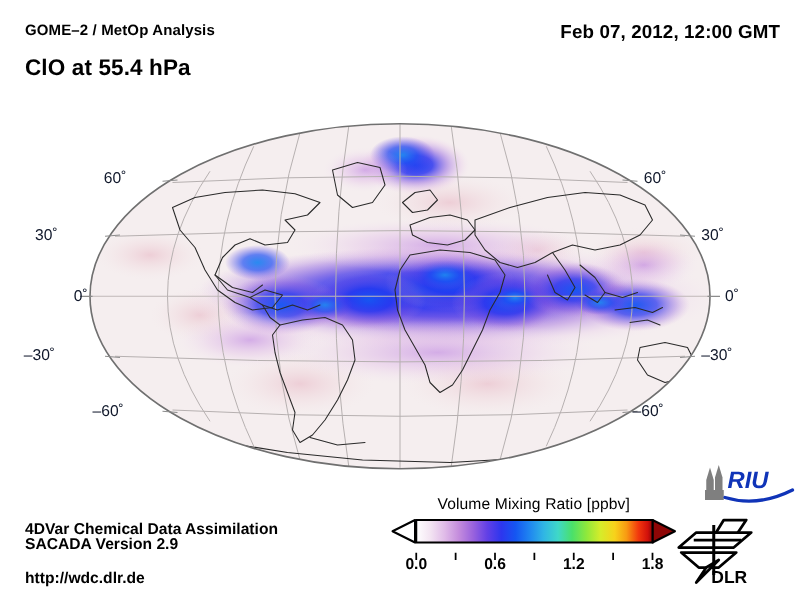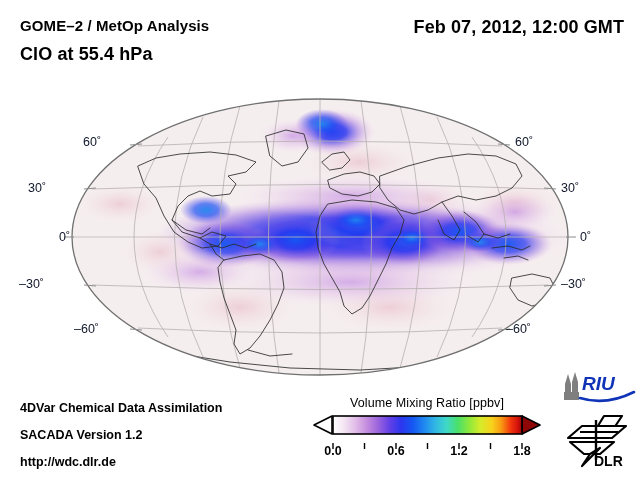--- a/index.html
+++ b/index.html
@@ -4,47 +4,47 @@
 <style>
   html,body{margin:0;padding:0;}
   body{
     width:640px;height:480px;
     background:#ffffff;
     font-family:"Liberation Sans", sans-serif;
     position:relative;
     overflow:hidden;
     -webkit-font-smoothing:antialiased;
   }
-  .hdr-left{position:absolute;left:20px;top:17px;font-size:15px;font-weight:bold;color:#000;letter-spacing:.1px;}
+  .hdr-left{position:absolute;left:20px;top:17px;font-size:12px;font-weight:bold;color:#000;letter-spacing:.1px;}
   .hdr-left2{position:absolute;left:20px;top:44px;font-size:18px;font-weight:bold;color:#000;letter-spacing:.1px;}
-  .hdr-right{position:absolute;right:16px;top:17px;font-size:18px;font-weight:bold;color:#000;letter-spacing:.1px;}
+  .hdr-right{position:absolute;right:16px;top:17px;font-size:15px;font-weight:bold;color:#000;letter-spacing:.1px;}
 
   
   #map-area{position:absolute;left:60px;top:92px;width:520px;height:290px;}
   #map-svg{display:block;width:520px;height:290px;}
 
   .lat-label{position:absolute;font-size:12.5px;color:#0f172a;white-space:nowrap;}
 
   
   .ft{position:absolute;left:20px;font-size:12.5px;font-weight:bold;color:#000;}
-  .ft1{top:401px;text-align:center;}
+  .ft1{top:416px;text-align:center;}
   .ft2{top:428px;}
   .ft3{top:455px;text-align:center;}
 
   
   #cb-block{position:absolute;left:312px;top:396px;width:230px;}
   #cb-title{font-size:12.5px;font-weight:normal;color:#000;text-align:center;margin-bottom:4px;letter-spacing:.1px;}
   #cb-wrap{position:relative;height:22px;}
   #cb-ticks{position:relative;height:6px;}
   #cb-labels{position:relative;height:16px;margin-top:2px;}
   .cb-lab{position:absolute;font-size:12.5px;font-weight:bold;color:#000;transform:translateX(-50%);white-space:nowrap;}
 
   
   #riu-logo{position:absolute;left:560px;top:370px;}
-  #dlr-logo{position:absolute;left:566px;top:414px;}
+  #dlr-logo{position:absolute;left:541px;top:414px;}
 </style>
 </head>
 <body>
 
 <div class="hdr-left">GOME–2 / MetOp Analysis</div>
 <div class="hdr-left2">ClO at 55.4 hPa</div>
 <div class="hdr-right">Feb 07, 2012, 12:00 GMT</div>
 
 <div id="map-area">
   <svg id="map-svg" viewBox="0 0 520 290" preserveAspectRatio="none">
@@ -214,21 +214,21 @@
   <div class="lat-label" style="left:14px;top:230px;">–60˚</div>
 
   <div class="lat-label" style="left:520px;top:138px;">0˚</div>
   <div class="lat-label" style="left:501px;top:89px;">30˚</div>
   <div class="lat-label" style="left:501px;top:185px;">–30˚</div>
   <div class="lat-label" style="left:455px;top:43px;">60˚</div>
   <div class="lat-label" style="left:446px;top:230px;">–60˚</div>
 </div>
 
 <div class="ft ft1">4DVar Chemical Data Assimilation</div>
-<div class="ft ft2">SACADA Version 1.2</div>
+<div class="ft ft2">SACADA Version 2.9</div>
 <div class="ft ft3">http://wdc.dlr.de</div>
 
 <div id="cb-block">
   <div id="cb-title">Volume Mixing Ratio [ppbv]</div>
   <div id="cb-wrap">
     <svg width="230" height="24" viewBox="0 0 230 24">
       <defs>
         <linearGradient id="cbGrad" x1="0" y1="0" x2="1" y2="0">
             <stop offset="0%" stop-color="#ffffff"></stop>
             <stop offset="6%" stop-color="#f3e4f2"></stop>

